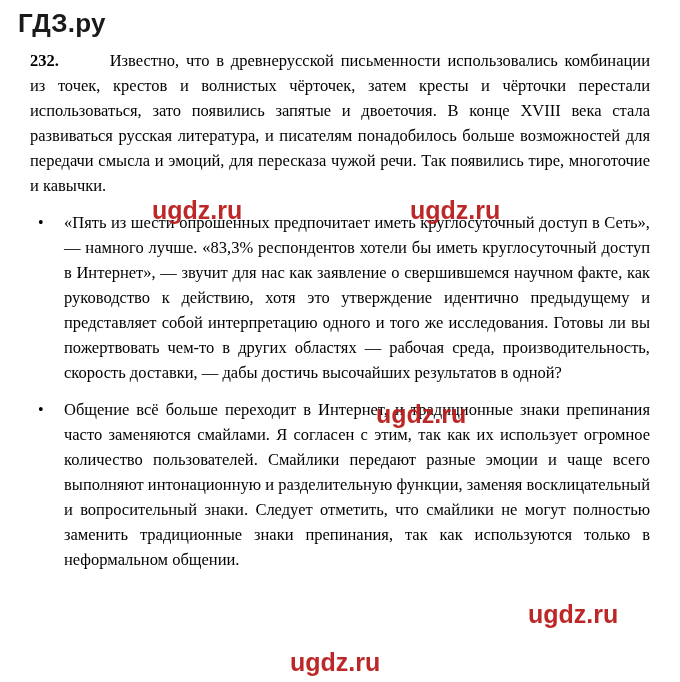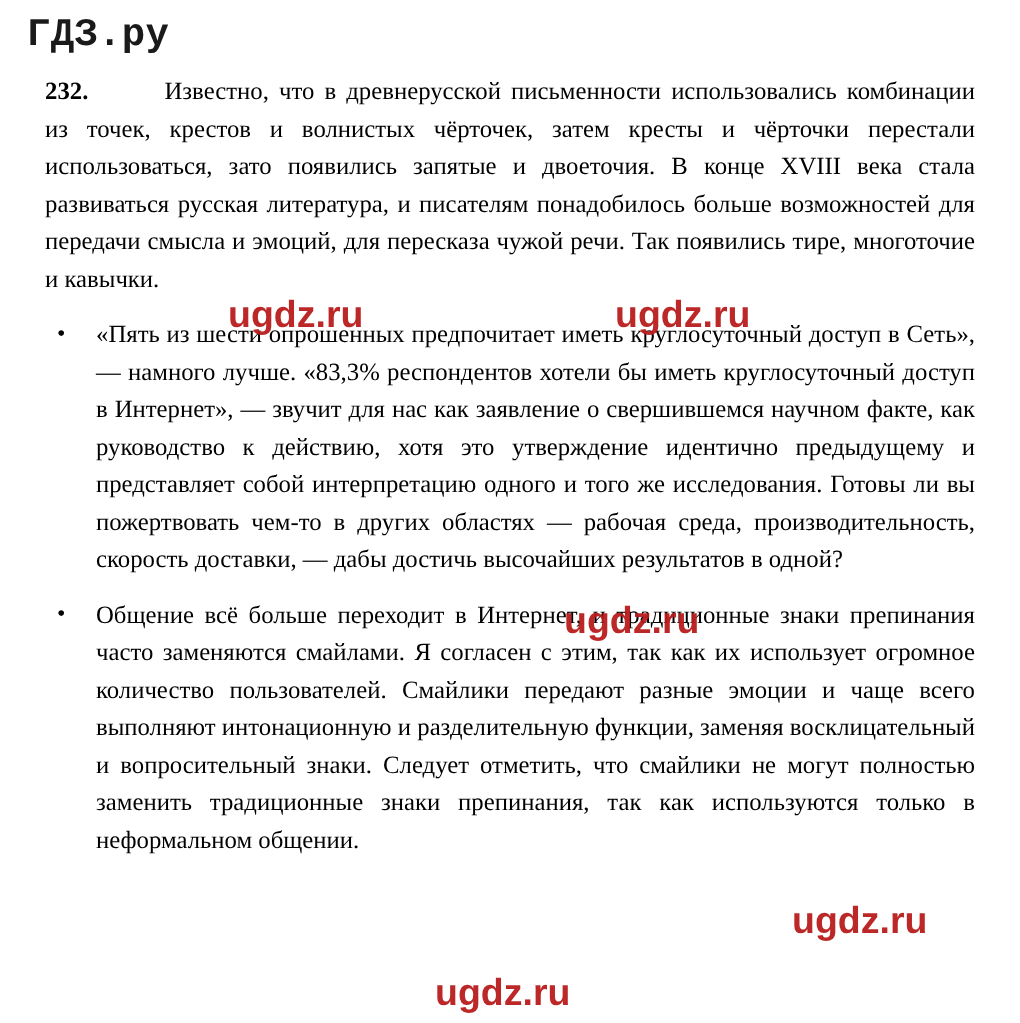--- a/index.html
+++ b/index.html
@@ -17,21 +17,21 @@
   }
   .page {
     position: relative;
     width: 680px;
     height: 682px;
   }
   .site-logo {
     position: absolute;
     left: 18px;
     top: 8px;
-    font-family: Liberation Mono, monospace;
+    font-family: Liberation Sans, sans-serif;
     font-size: 26px;
     font-weight: bold;
     color: #1a1a1a;
     letter-spacing: 0.2px;
   }
   .content {
     position: absolute;
     left: 30px;
     top: 48px;
     width: 620px;

